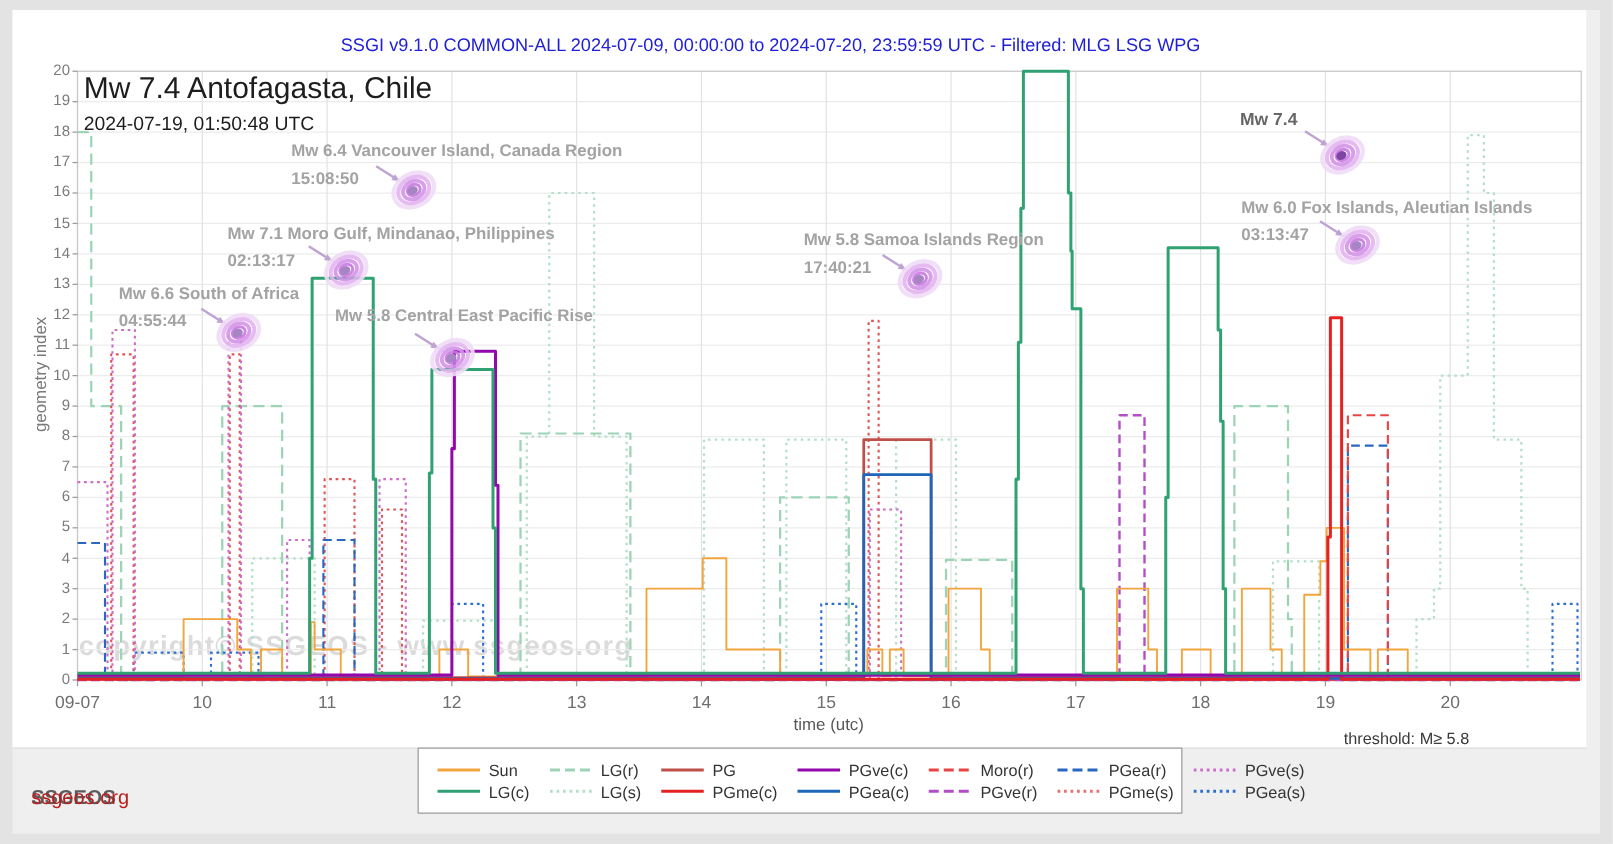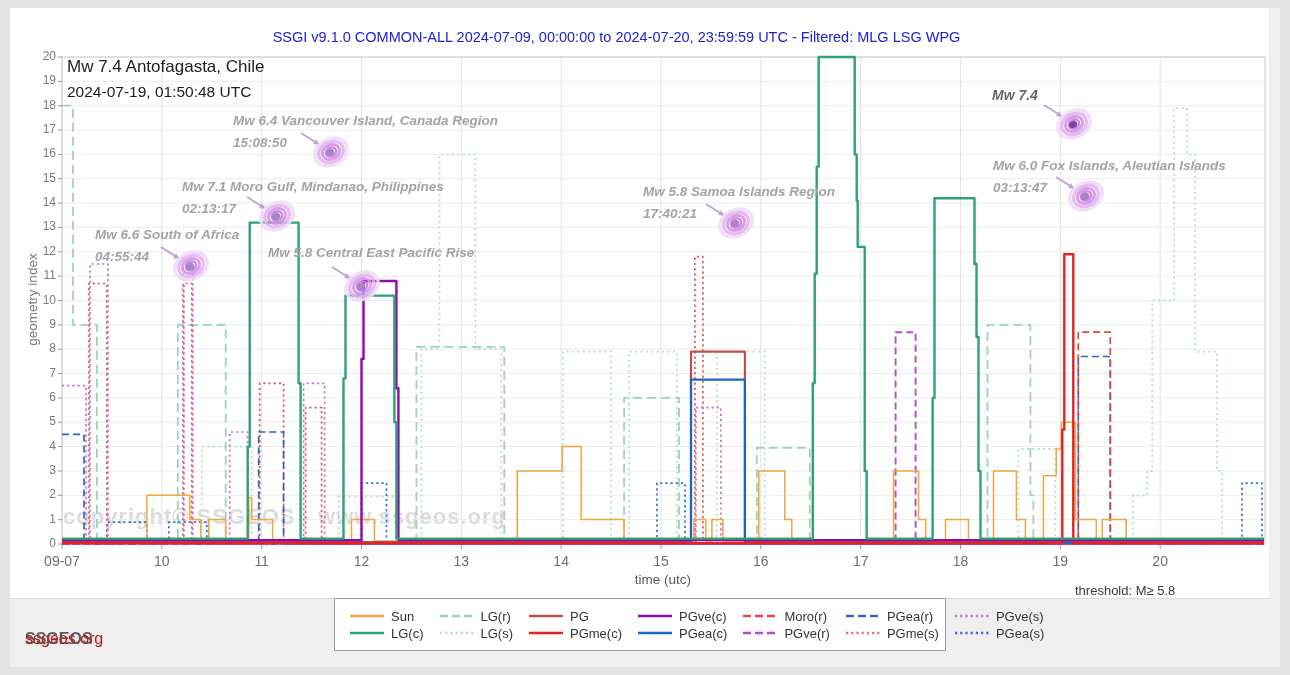--- a/index.html
+++ b/index.html
@@ -8,23 +8,23 @@
   .panel{position:absolute;left:10px;top:8px;width:1259px;height:590px;background:#ffffff;border-bottom:1px solid #dcdcdc;z-index:1;}
   .chart-title{position:absolute;left:10px;top:29px;width:1213px;text-align:center;font-size:14.5px;color:#2020d6;z-index:5;}
   #chart-svg{position:absolute;left:0;top:0;z-index:3;}
   #labels{position:absolute;left:0;top:0;width:1290px;height:675px;z-index:4;pointer-events:none;}
   .tick-y{position:absolute;width:34px;text-align:right;font-size:12px;color:#7a7a7a;}
   .tick-x{position:absolute;width:80px;text-align:center;font-size:14px;color:#6e6e6e;}
   .ylabel{position:absolute;left:-28px;top:292px;width:120px;text-align:center;font-size:13.5px;color:#7a7a7a;transform:rotate(-90deg);z-index:5;}
   .xlabel{position:absolute;left:603px;top:572px;width:120px;text-align:center;font-size:13.5px;color:#585858;z-index:5;}
   .watermark{position:absolute;left:63px;top:504px;font-size:22px;font-weight:bold;letter-spacing:1px;color:rgba(125,125,125,0.28);z-index:2;}
   .callout{position:absolute;left:67px;top:57px;color:#1d1d1d;z-index:5;}
-  .callout .l1{font-size:17px;margin-bottom:6px;text-align:right;}
+  .callout .l1{font-size:24px;margin-bottom:6px;text-align:right;}
   .callout .l2{font-size:15.5px;}
-  .annot{position:absolute;font-size:13.5px;font-style:italic;font-weight:bold;color:#a3a3a3;line-height:1.6;z-index:5;white-space:nowrap;}
+  .annot{position:absolute;font-size:13.5px;font-weight:bold;color:#a3a3a3;line-height:1.6;z-index:5;white-space:nowrap;}
   .annot.em{color:#666666;font-size:14px;}
   .threshold{position:absolute;left:1075px;top:583px;font-size:13px;color:#3a3a3a;z-index:5;}
   .brand{position:absolute;left:25px;top:630px;font-size:16px;font-weight:bold;color:#5c5c5c;z-index:5;}
   .brand-url{position:absolute;left:25px;top:630px;font-size:16px;color:#b91c1c;z-index:5;}
   .legend{position:absolute;left:334px;top:598px;width:612px;height:53px;background:#ffffff;border:1px solid #9a9a9a;box-sizing:border-box;
           display:grid;grid-template-columns:repeat(7,auto);column-gap:15px;row-gap:2px;align-content:center;justify-content:space-between;
           padding:4px 14px;z-index:5;}
   .legend-item{display:flex;align-items:center;gap:6px;font-size:13px;color:#333333;white-space:nowrap;}
 </style>
 </head>

